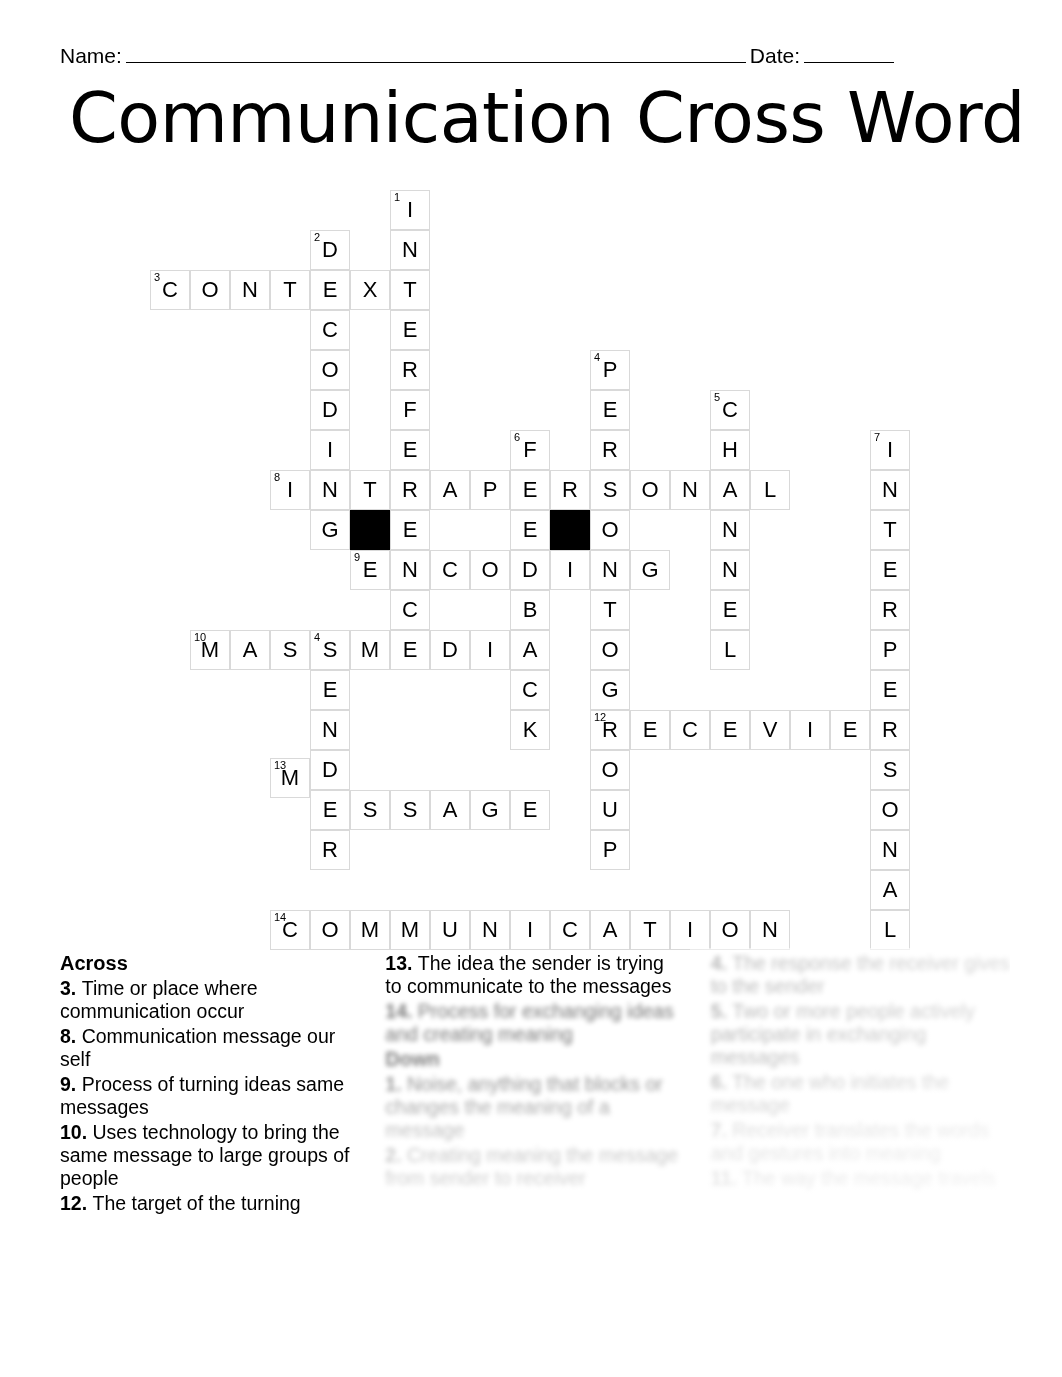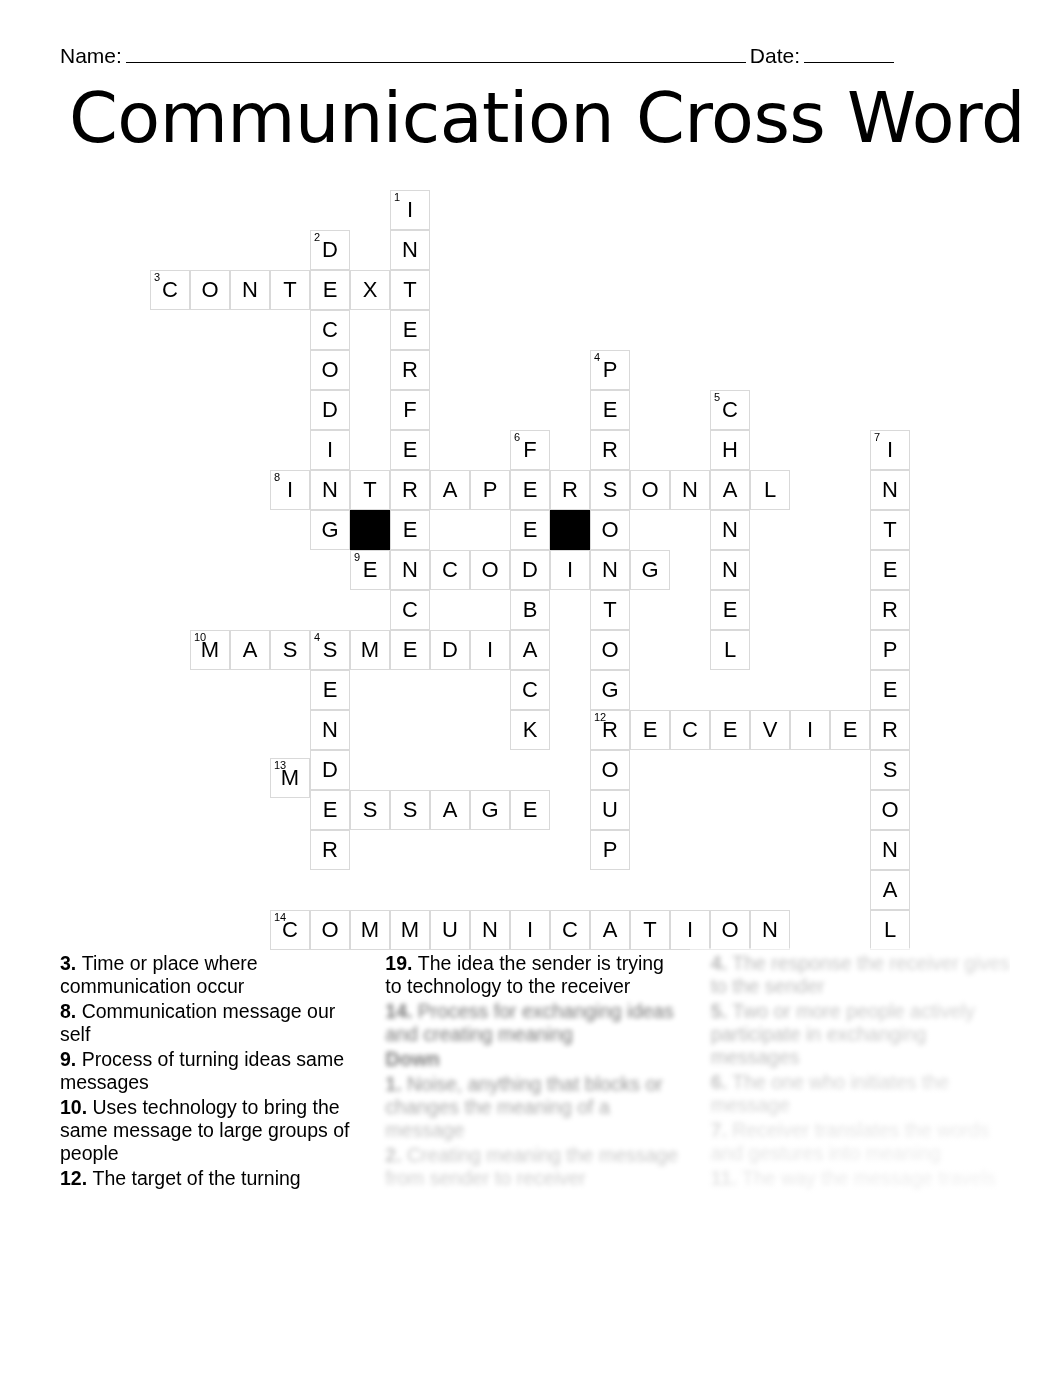--- a/index.html
+++ b/index.html
@@ -483,26 +483,27 @@
         <span class="ltr">O</span>
       </div>
       <div class="cell" style="left: 600px; top: 720px;">
         <span class="ltr">N</span>
       </div>
       <div class="cell block" style="left: 200px; top: 320px;"></div>
       <div class="cell block" style="left: 400px; top: 320px;"></div>
     </div>
 
   <div id="clues">
+      <div class="section-head">Across</div>
       <div class="clue"><b>3. </b><span>Time or place where communication occur</span></div>
       <div class="clue"><b>8. </b><span>Communication message our self</span></div>
       <div class="clue"><b>9. </b><span>Process of turning ideas same messages</span></div>
       <div class="clue"><b>10. </b><span>Uses technology to bring the same message to large groups of people</span></div>
       <div class="clue"><b>12. </b><span>The target of the turning</span></div>
-      <div class="clue"><b>19. </b><span>The idea the sender is trying to technology to the receiver</span></div>
+      <div class="clue"><b>13. </b><span>The idea the sender is trying to communicate to the messages</span></div>
       <div class="clue blurry"><b>14. </b><span>Process for exchanging ideas and creating meaning</span></div>
       <div class="section-head blurry">Down</div>
       <div class="clue blurry"><b>1. </b><span>Noise, anything that blocks or changes the meaning of a message</span></div>
       <div class="clue blurry"><b>2. </b><span>Creating meaning the message from sender to receiver</span></div>
       <div class="clue blurry"><b>4. </b><span>The response the receiver gives to the sender</span></div>
       <div class="clue blurry"><b>5. </b><span>Two or more people actively participate in exchanging messages</span></div>
       <div class="clue blurry"><b>6. </b><span>The one who initiates the message</span></div>
       <div class="clue blurry"><b>7. </b><span>Receiver translates the words and gestures into meaning</span></div>
       <div class="clue blurry"><b>11. </b><span>The way the message travels</span></div>
     </div>

